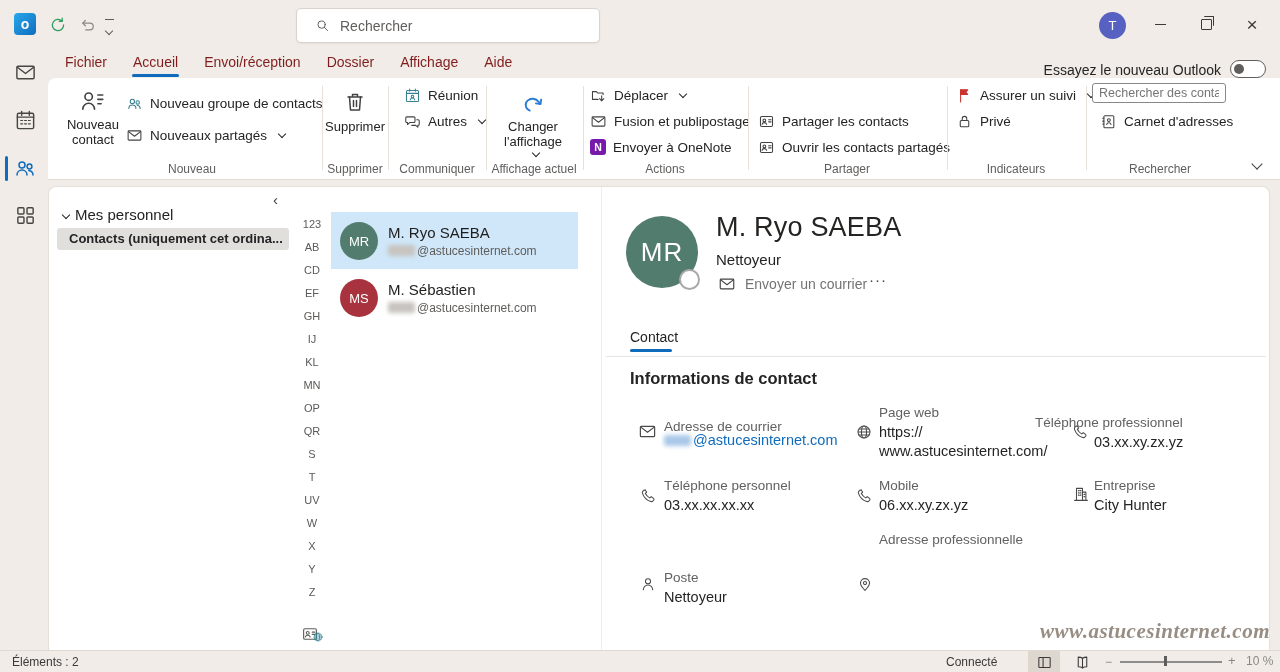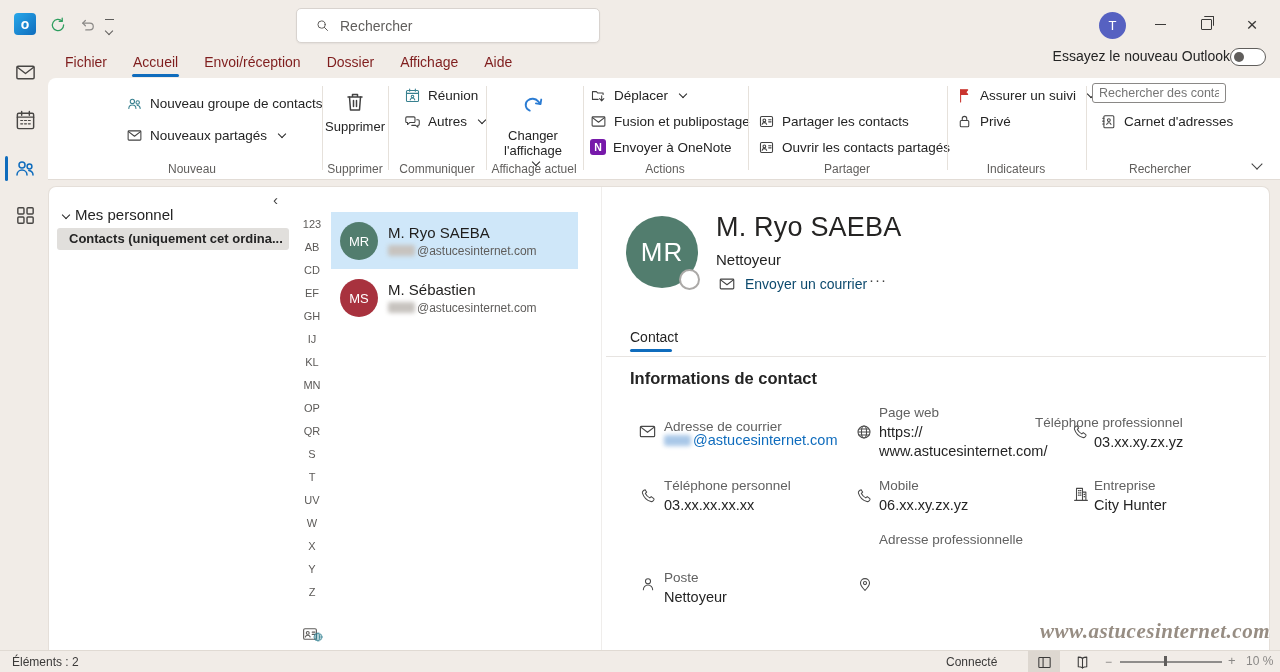--- a/index.html
+++ b/index.html
@@ -25,21 +25,21 @@
   .winbtn{top:0;width:46px;height:48px;display:flex;align-items:center;justify-content:center;color:#3b3a39}
   .min-glyph{width:11px;border-top:1.2px solid #3b3a39}
   .restore{width:9px;height:9px;border:1.1px solid #3b3a39;border-radius:1px;position:relative}
   .restore::before{content:"";position:absolute;top:-4px;left:2px;width:9px;height:9px;
                    border-top:1.1px solid #3b3a39;border-right:1.1px solid #3b3a39;border-radius:1px}
   .close-glyph{font-size:19px;line-height:19px}
   
   .tabrow{left:52px;top:48px;height:30px;display:flex;align-items:center}
   .tab{position:relative;padding:0 13px;font-size:14px;height:30px;line-height:29px;color:#7f1d1d}
   .tab.active .underl{position:absolute;left:12px;right:12px;bottom:1px;height:3px;border-radius:2px;background:#0f6cbd}
-  .new-outlook{right:14px;top:48px;height:30px;display:flex;align-items:flex-start;font-size:14px}
+  .new-outlook{right:14px;top:48px;height:30px;display:flex;align-items:flex-end;gap:9px;font-size:14px}
   .toggle{width:34px;height:16px;border:1px solid #605e5c;border-radius:9px;background:#fff;position:relative}
   .toggle .knob{position:absolute;left:3px;top:2.5px;width:10px;height:10px;border-radius:50%;background:#605e5c}
   
   .ribbon{left:0;top:78px;width:1280px;height:102px}
   .ribbon-bg{position:absolute;left:48px;right:0;top:0;bottom:0;background:#fff;
              border-radius:8px 0 0 0;border-bottom:1px solid #e2dcd6}
   .bigbtn{position:absolute;display:flex;flex-direction:column;align-items:center;text-align:center;
           font-size:13px;line-height:15px;color:#242424}
   .item{position:absolute;display:flex;align-items:center;gap:7px;height:22px;font-size:13.5px;color:#242424;white-space:nowrap}
   .glabel{position:absolute;top:84px;font-size:12px;color:#605e5c;transform:translateX(-50%);white-space:nowrap}
@@ -70,21 +70,21 @@
              filter:blur(2px);vertical-align:-1px;margin-right:2px}
   .blur-chip.blue{background:#a9c8e8}
   .vdiv{position:absolute;left:552px;top:0;bottom:0;width:1px;background:#efedeb}
   
   .d-avatar{position:absolute;left:577px;top:29px;width:72px;height:72px;border-radius:50%;color:#fff;
             font-size:26px;letter-spacing:1px;display:flex;align-items:center;justify-content:center}
   .presence{position:absolute;left:630px;top:82px;width:17px;height:17px;border-radius:50%;background:#fff;
             border:2.5px solid #aba9a7}
   .d-name{position:absolute;left:667px;top:25px;font-size:27px;color:#252423;letter-spacing:.2px;white-space:nowrap}
   .d-job{position:absolute;left:667px;top:64px;font-size:15px;color:#242424}
-  .d-send{position:absolute;left:669px;top:88px;display:flex;align-items:center;gap:9px;font-size:14px;color:#0c4a6e}
+  .d-send{position:absolute;left:669px;top:88px;display:flex;align-items:center;gap:9px;font-size:14px;color:#737373}
   .d-more{position:absolute;left:820px;top:84px;font-size:15px;letter-spacing:1px;color:#424242}
   .d-tab{position:absolute;left:581px;top:142px;font-size:14px;color:#242424}
   .d-tab-underline{position:absolute;left:581px;top:162px;width:42px;height:3px;border-radius:2px;background:#0f6cbd}
   .d-hr{position:absolute;left:557px;top:169px;width:660px;height:1px;background:#e7e4e1}
   .d-section{position:absolute;left:581px;top:182px;font-size:16.5px;font-weight:bold;color:#242424}
   .f-ico{position:absolute;color:#4a4a4a}
   .f-label{position:absolute;font-size:13.5px;color:#616161;white-space:nowrap}
   .f-value{position:absolute;font-size:14.5px;color:#242424;white-space:nowrap}
   .f-link{color:#0f6cbd}
   .f-lines{position:absolute;font-size:14.5px;color:#242424;line-height:19px;white-space:nowrap}
@@ -321,20 +321,28 @@
 <div class="abs new-outlook">
   <span>Essayez le nouveau Outlook</span>
   <span class="toggle">
       <span class="knob"></span>
     </span>
 </div>
 
 <div class="abs ribbon">
   <div class="ribbon-bg"></div>
 
+  <div class="bigbtn" style="left:64px;top:6px;width:58px">
+    <span style="color:#424242;margin-top:4px">
+        <svg class="ic" width="26" height="26">
+          <use href="#i-personlines"></use>
+        </svg>
+      </span>
+    <span style="margin-top:3px">Nouveau contact</span>
+  </div>
   <div class="item" style="left:126px;top:14px">
     <span style="color:#38808f">
         <svg class="ic" width="17" height="17">
           <use href="#i-people"></use>
         </svg>
       </span>
     <span>Nouveau groupe de contacts</span>
   </div>
   <div class="item" style="left:126px;top:46px">
     <span style="color:#424242">
@@ -378,21 +386,21 @@
   </div>
   <div class="glabel" style="left:437px">Communiquer</div>
   <div class="gdiv" style="left:486px"></div>
 
   <div class="bigbtn" style="left:497px;top:6px;width:72px">
     <span style="color:#2b7cd3;margin-top:6px">
         <svg class="ic" width="30" height="26">
           <use href="#i-curve"></use>
         </svg>
       </span>
-    <span style="margin-top:12px">Changer l'affichage</span>
+    <span style="margin-top:3px">Changer l'affichage</span>
       <span class="chv" style="margin-top:1px"></span>
   </div>
   <div class="glabel" style="left:534px">Affichage actuel</div>
   <div class="gdiv" style="left:583px"></div>
 
   <div class="item" style="left:590px;top:6px">
     <span style="color:#424242">
         <svg class="ic" width="17" height="17">
           <use href="#i-folderdown"></use>
         </svg>

